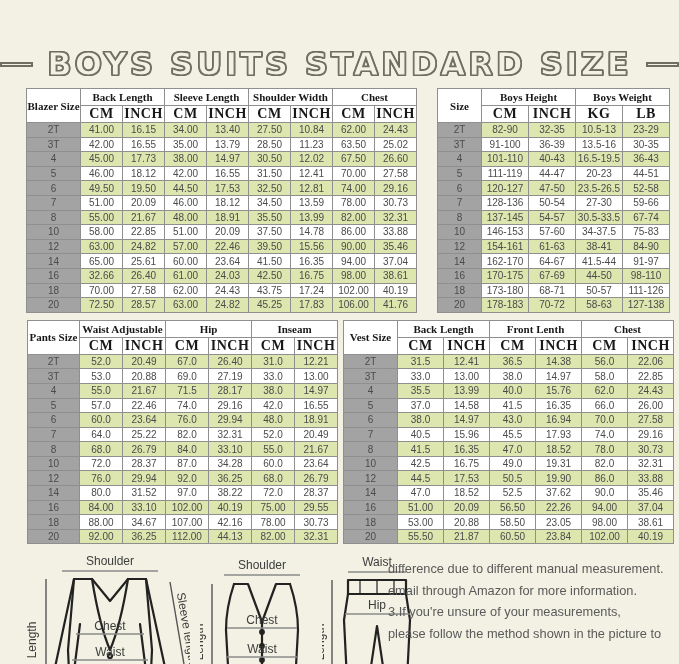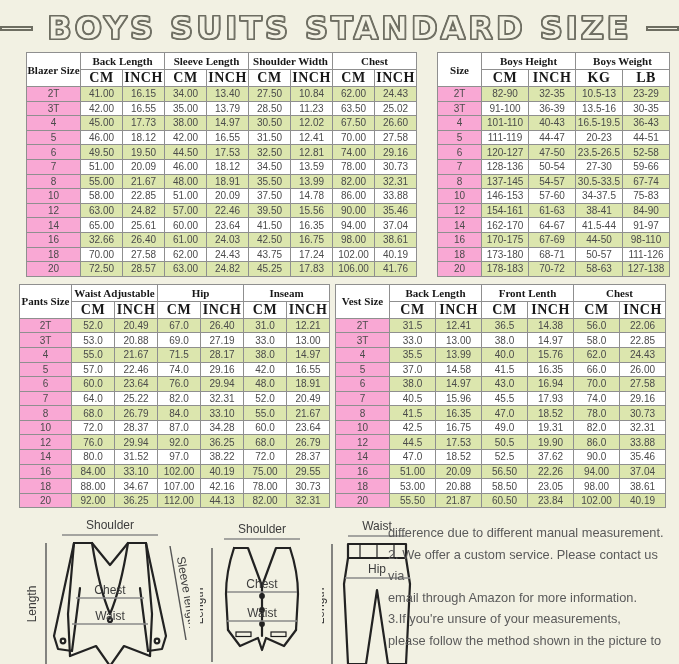--- a/index.html
+++ b/index.html
@@ -3,48 +3,48 @@
 <meta charset="utf-8">
 <style>
   * { box-sizing: border-box; margin: 0; padding: 0; }
   html,body { width: 679px; height: 664px; }
   body {
     background: #f2f1e3;
     font-family: "Liberation Sans", sans-serif;
     overflow: hidden;
   }
   
-  .title-row { display: flex; align-items: center; justify-content: center; gap: 14px; height: 52px; padding-top: 4px; }
+  .title-row { display: flex; align-items: center; justify-content: center; gap: 14px; height: 52px; padding-top: 4px; margin-top: 36px; }
   .title-bar { width: 86px; height: 5px; border: 2px solid #6e6e62; background: transparent; }
   .page-title {
     font-family: "DejaVu Sans", sans-serif;
     font-weight: bold;
     font-size: 32px;
     letter-spacing: 3px;
     color: #f2f1e3;
     -webkit-text-stroke: 1.2px #6e6e62;
     text-shadow: 1px 0 0 #6e6e62, -1px 0 0 #6e6e62, 0 1px 0 #6e6e62, 0 -1px 0 #6e6e62,
                  1px 1px 0 #6e6e62, -1px -1px 0 #6e6e62, 1px -1px 0 #6e6e62, -1px 1px 0 #6e6e62;
     white-space: nowrap;
   }
   
   .tables-row { display: flex; align-items: flex-end; border-radius: 10px; }
   .row-top { margin: 0 0 7px 26px; }
   .row-top .gap { width: 20px; }
-  .row-bottom { margin-left: 19px; }
+  .row-bottom { margin-left: 27px; }
   .row-bottom .gap { width: 5px; }
   table { border-collapse: collapse; background: #fff; table-layout: fixed; }
   th, td { border: 1px solid #8f8f8f; text-align: center; white-space: nowrap; }
   thead th { font-family: "Liberation Serif", serif; color: #181818; font-weight: bold; }
   thead tr.grp-row th { font-size: 11px; height: 17px; }
   thead th.unit { font-size: 14px; height: 14px; letter-spacing: 0.5px; }
   thead th.size-hd { font-size: 11px; overflow: visible; }
   tbody td { font-size: 10px; color: #4b4b4b; height: 14.6px; line-height: 13px; }
   tbody tr.hl td { background: #dce6ae; }
-  tbody tr.hl td.size-cell, tbody td.size-cell { background: #f9a8d4; }
+  tbody tr.hl td.size-cell, tbody td.size-cell { background: #a3a3a3; }
   .tbl-blazer col.c-size { width: 54px; }  .tbl-blazer col.c-val { width: 42px; }
   .tbl-size   col.c-size { width: 44px; }  .tbl-size   col.c-val { width: 47px; }
   .tbl-pants  col.c-size { width: 52px; }  .tbl-pants  col.c-val { width: 43px; }
   .tbl-vest   col.c-size { width: 54px; }  .tbl-vest   col.c-val { width: 46px; }
   
   .bottom { display: flex; margin-top: 6px; height: 158px; }
   .figures { width: 382px; display: flex; gap: 10px; padding-left: 26px; padding-top: 4px; }
   .figures svg { flex: none; }
   svg text { font-family: "Liberation Sans", sans-serif; font-size: 12px; fill: #3c3c3c; }
   svg text.rot { font-size: 12px; }
@@ -718,21 +718,20 @@
           <path d="M38,27 L38,39 M55,27 L55,39 M72,27 L72,39" stroke-width="1.2"></path>
           <path d="M26,40 L22,66 L26,146 L44,146 L55,72 L66,146 L84,146 L88,66 L84,40"></path>
         </g>
         <line x1="23" y1="60" x2="88" y2="60" class="mline"></line>
         <text x="55" y="55" text-anchor="middle">Hip</text>
       </svg>
     </div>
 
     <div class="notes">
       <div>difference due to different manual measurement.</div>
-      <div>2. We offer a custom service. Please contact us via</div>
       <div>email through Amazon for more information.</div>
       <div>3.If you're unsure of your measurements,</div>
       <div>please follow the method shown in the picture to</div>
 
     </div>
   </div>
 
 </div>
 
 </body></html>

